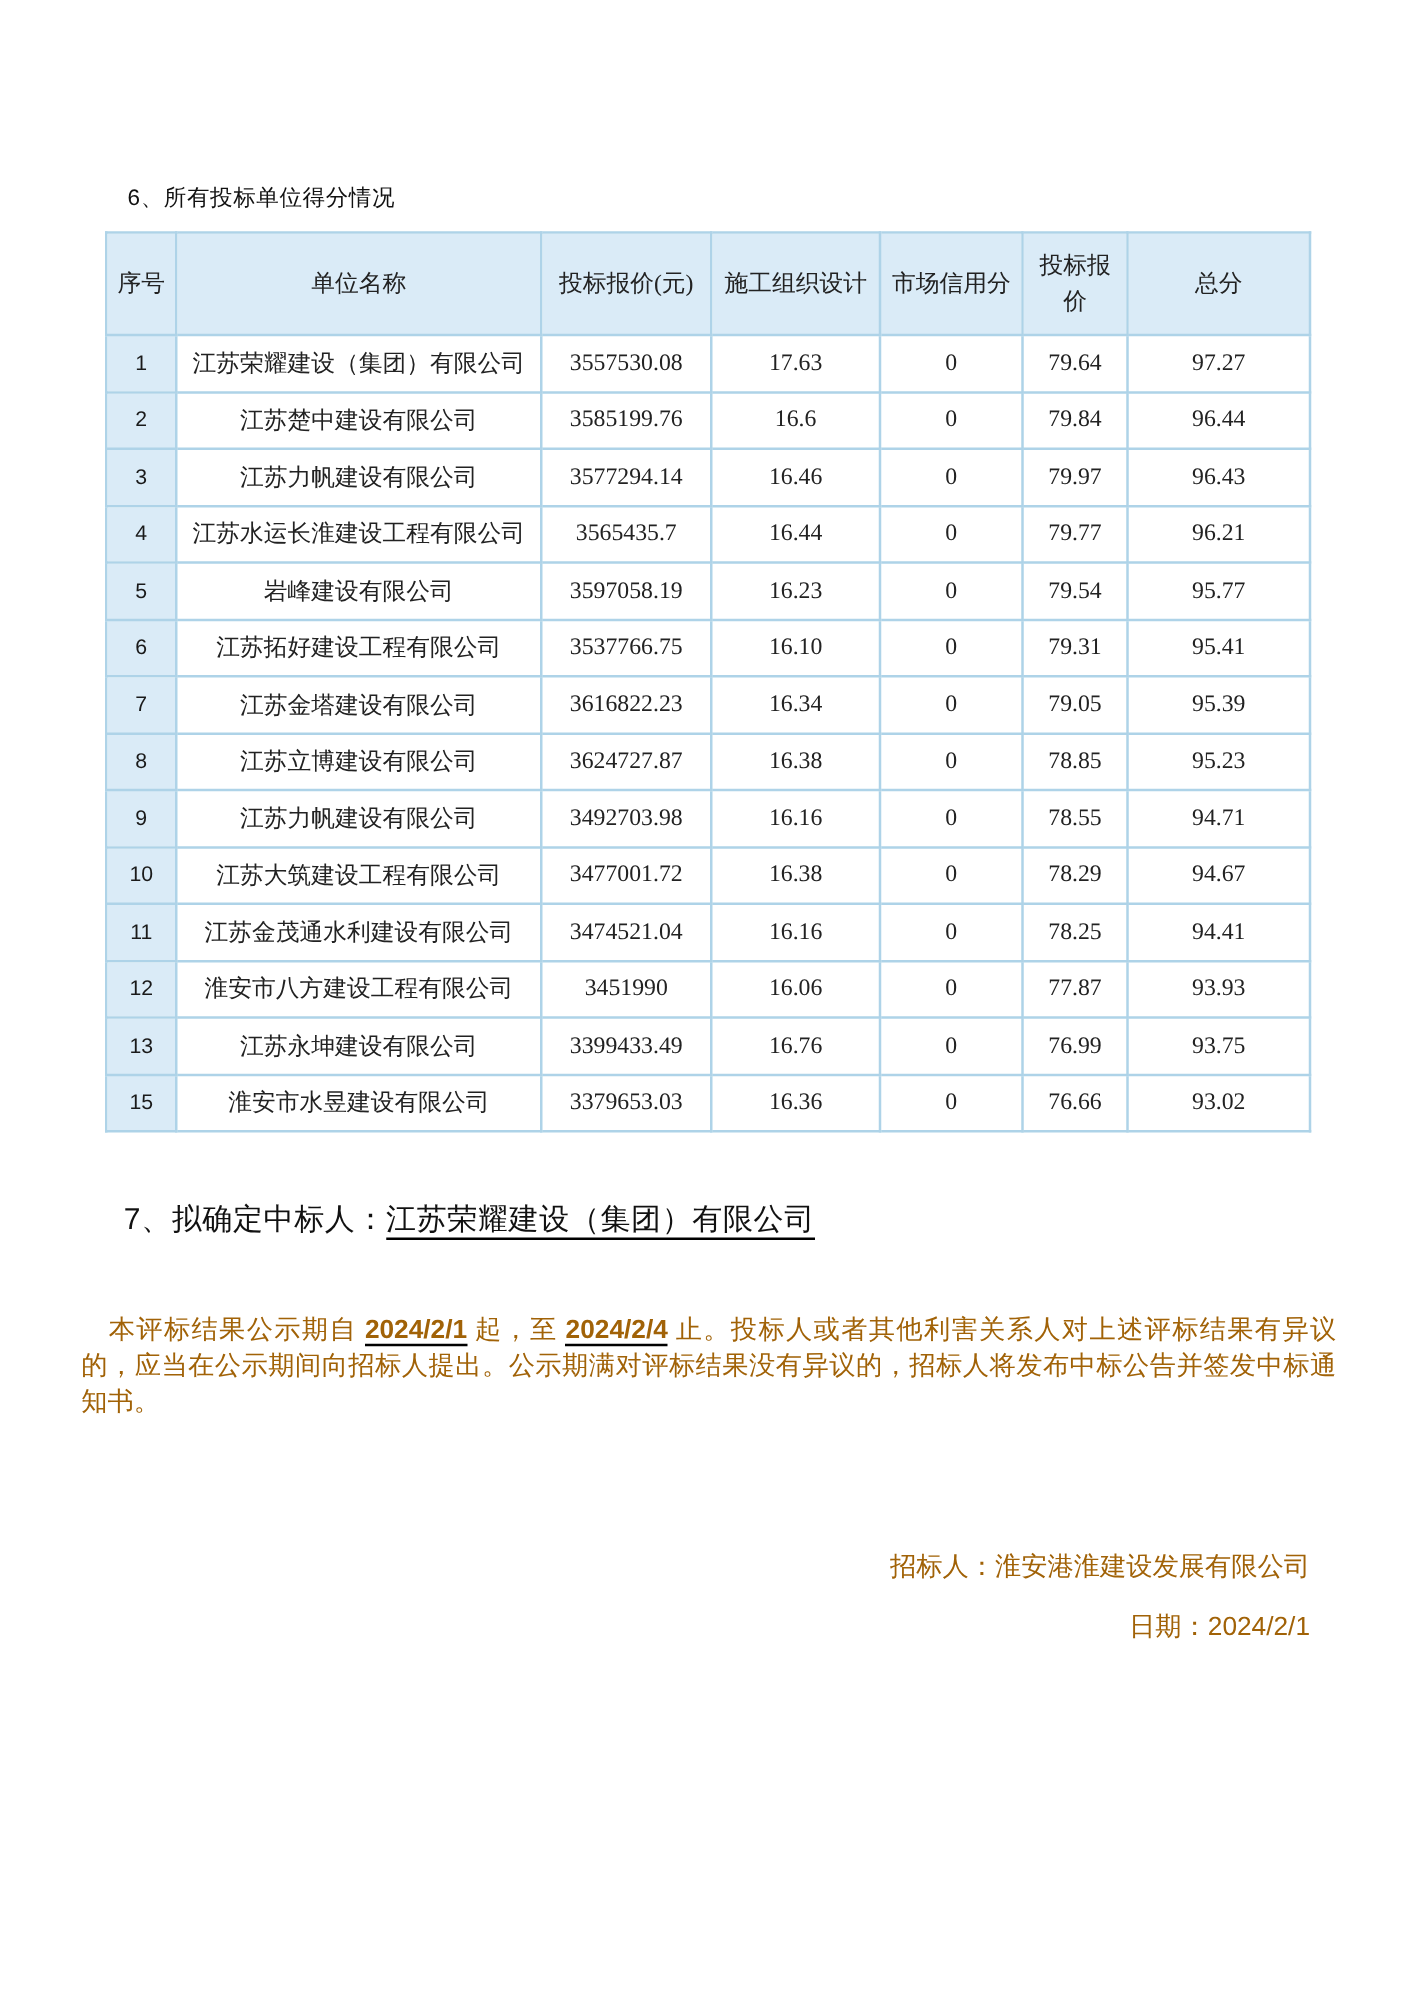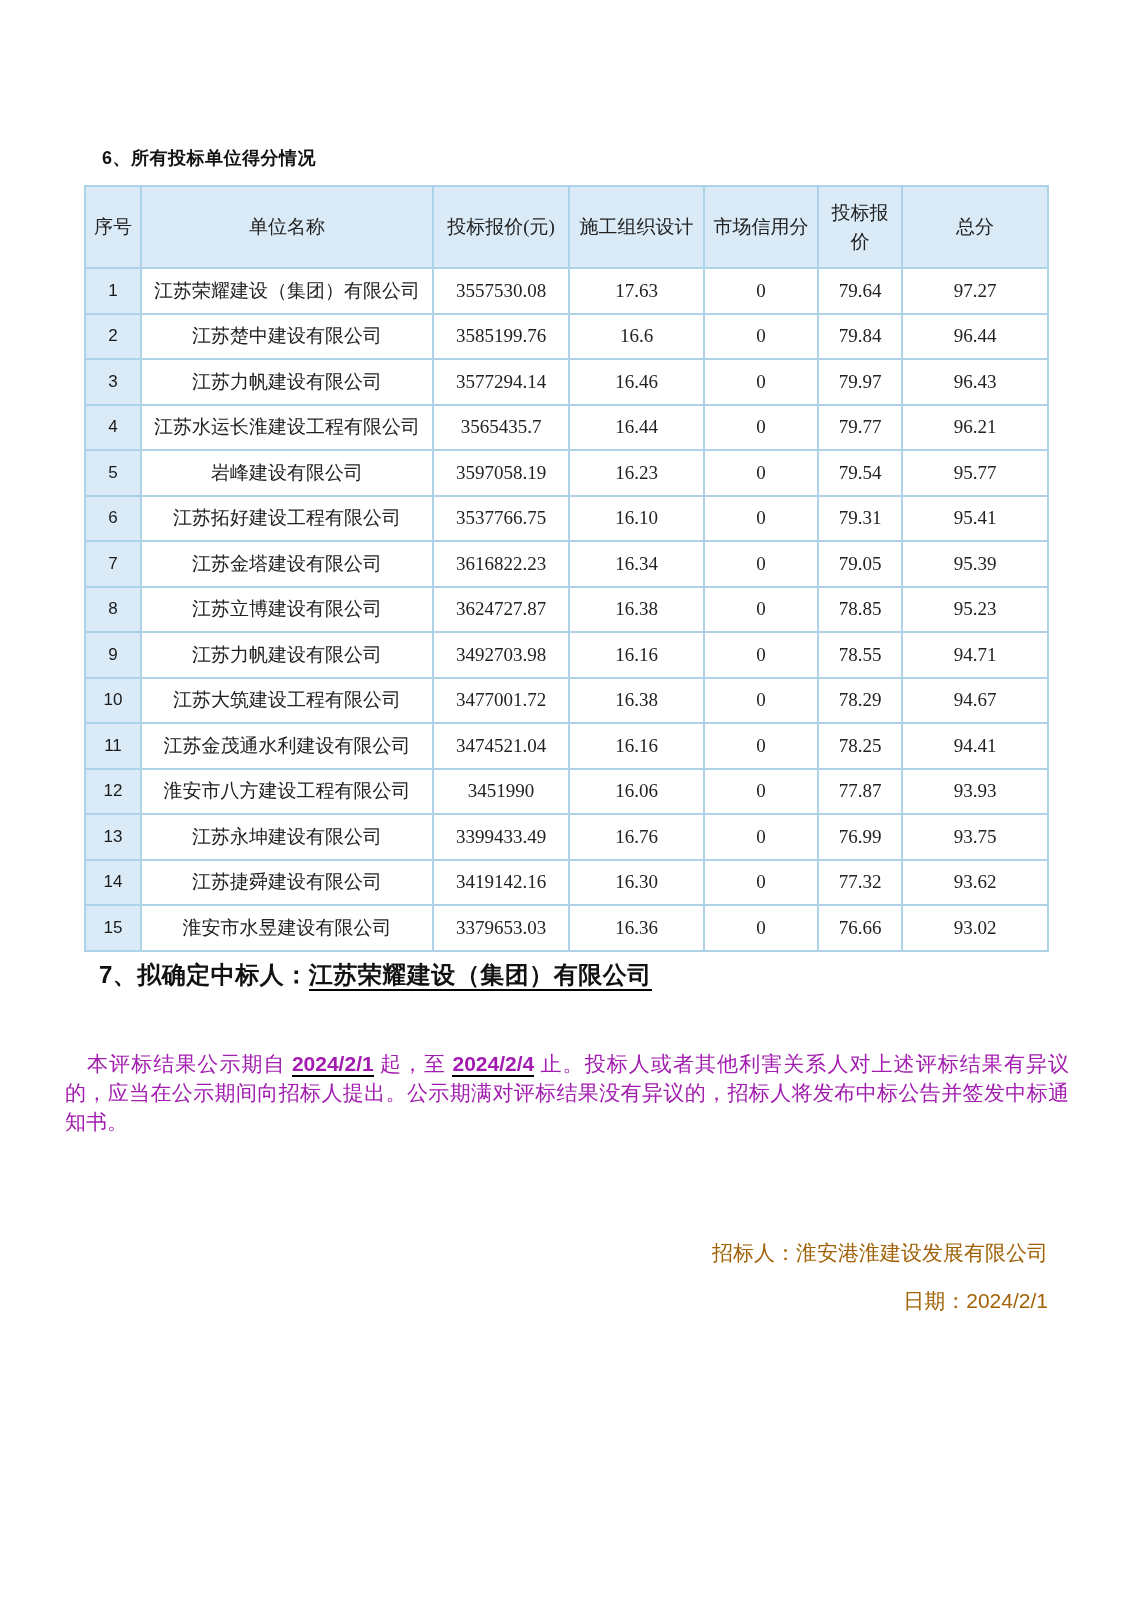--- a/index.html
+++ b/index.html
@@ -10,21 +10,21 @@
     height: 1600px;
     background: #ffffff;
     overflow: hidden;
     font-family: "Liberation Serif", "DejaVu Serif", serif;
     color: #1c1c1c;
   }
 
   .sec-heading {
     position: absolute;
     font-family: "Liberation Sans", "DejaVu Sans", sans-serif;
-    font-weight: bold;
+    font-weight: normal;
     color: #111;
     white-space: nowrap;
   }
   #sec6-heading { left: 102px; top: 146px; font-size: 18px; letter-spacing: 0.5px; }
   #sec7-heading { left: 99px;  top: 959px; font-size: 24px; letter-spacing: 0.5px; }
   #sec7-heading .winner {
     border-bottom: 2px solid #000;
     padding-bottom: 1px;
   }
 
@@ -61,21 +61,21 @@
 
   #notice {
     position: absolute;
     left: 65px;
     top: 1049px;
     width: 1004px;
     font-size: 21px;
     line-height: 29px;
     text-align: justify;
     text-indent: 22px;
-    color: #a21caf;
+    color: #a16207;
   }
   #notice .date-bold {
     font-family: "Liberation Sans", "DejaVu Sans", sans-serif;
     font-weight: bold;
     font-size: 21px;
     border-bottom: 2px solid #000;
     padding-bottom: 0px;
   }
 
   .sig-line {
@@ -232,29 +232,20 @@
         <tr>
           <td class="col0">13</td>
           <td class="col1">江苏永坤建设有限公司</td>
           <td class="col2">3399433.49</td>
           <td class="col3">16.76</td>
           <td class="col4">0</td>
           <td class="col5">76.99</td>
           <td class="col6">93.75</td>
         </tr>
         <tr>
-          <td class="col0">14</td>
-          <td class="col1">江苏捷舜建设有限公司</td>
-          <td class="col2">3419142.16</td>
-          <td class="col3">16.30</td>
-          <td class="col4">0</td>
-          <td class="col5">77.32</td>
-          <td class="col6">93.62</td>
-        </tr>
-        <tr>
           <td class="col0">15</td>
           <td class="col1">淮安市水昱建设有限公司</td>
           <td class="col2">3379653.03</td>
           <td class="col3">16.36</td>
           <td class="col4">0</td>
           <td class="col5">76.66</td>
           <td class="col6">93.02</td>
         </tr>
       </tbody>
   </table>

